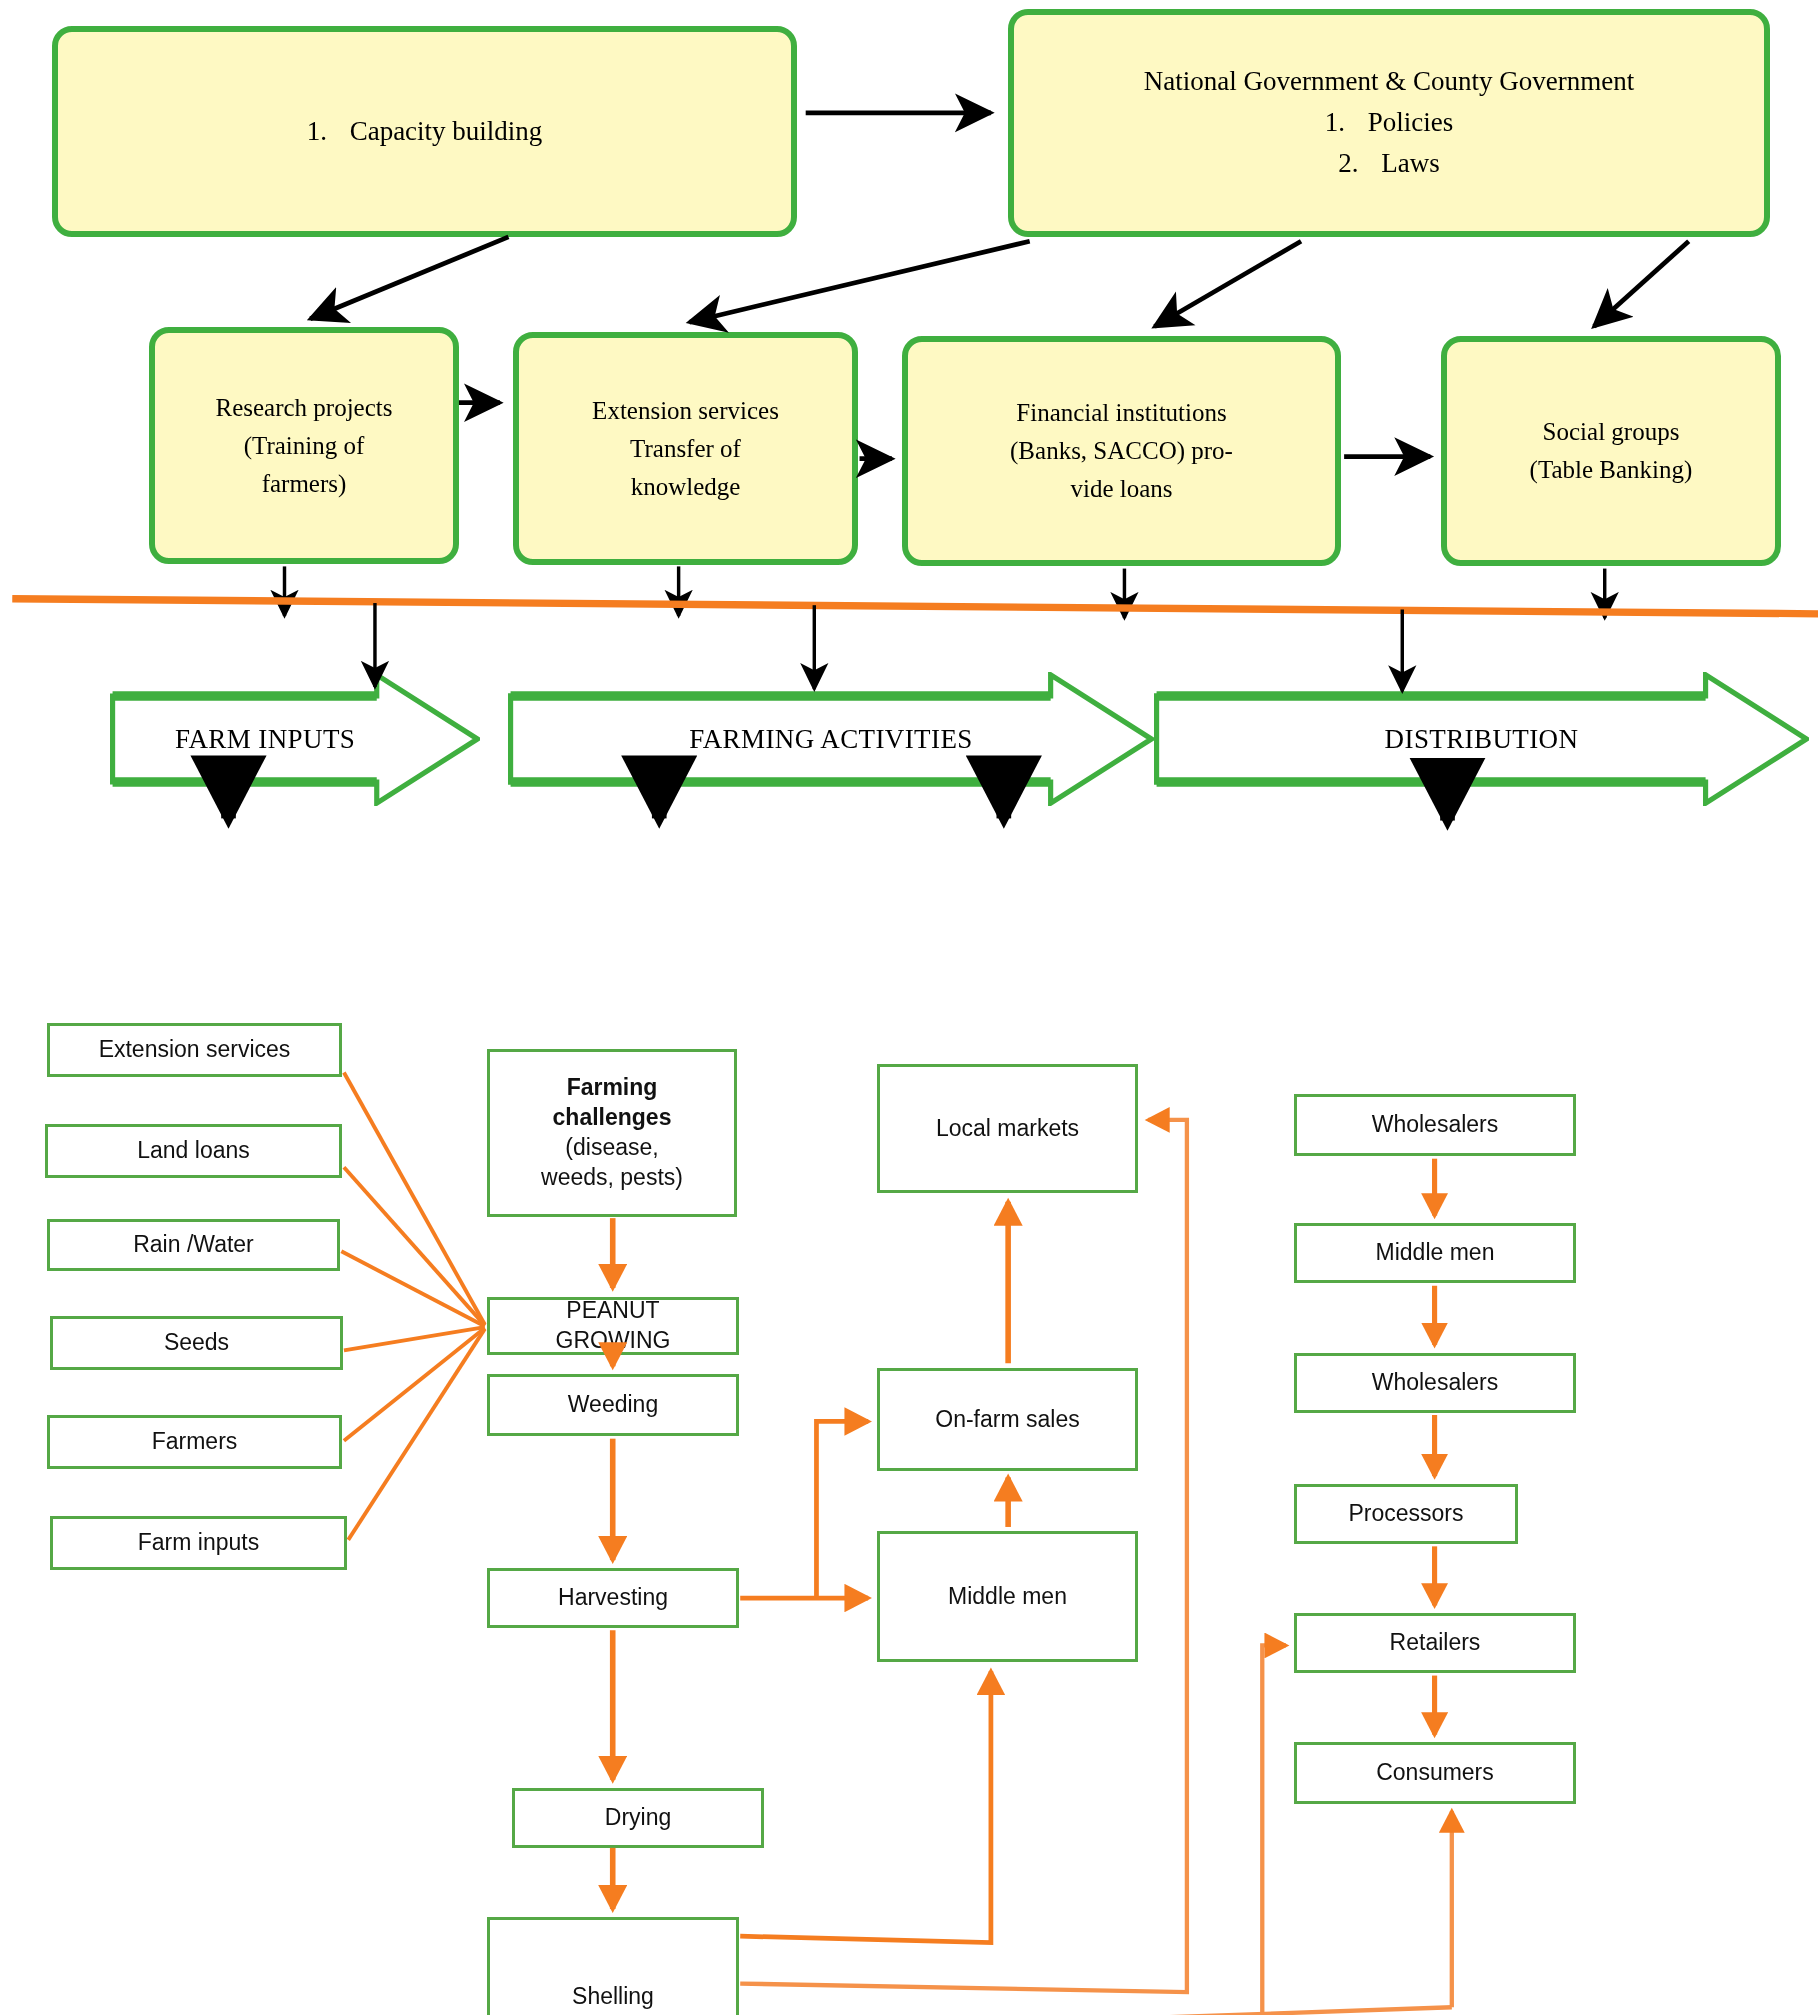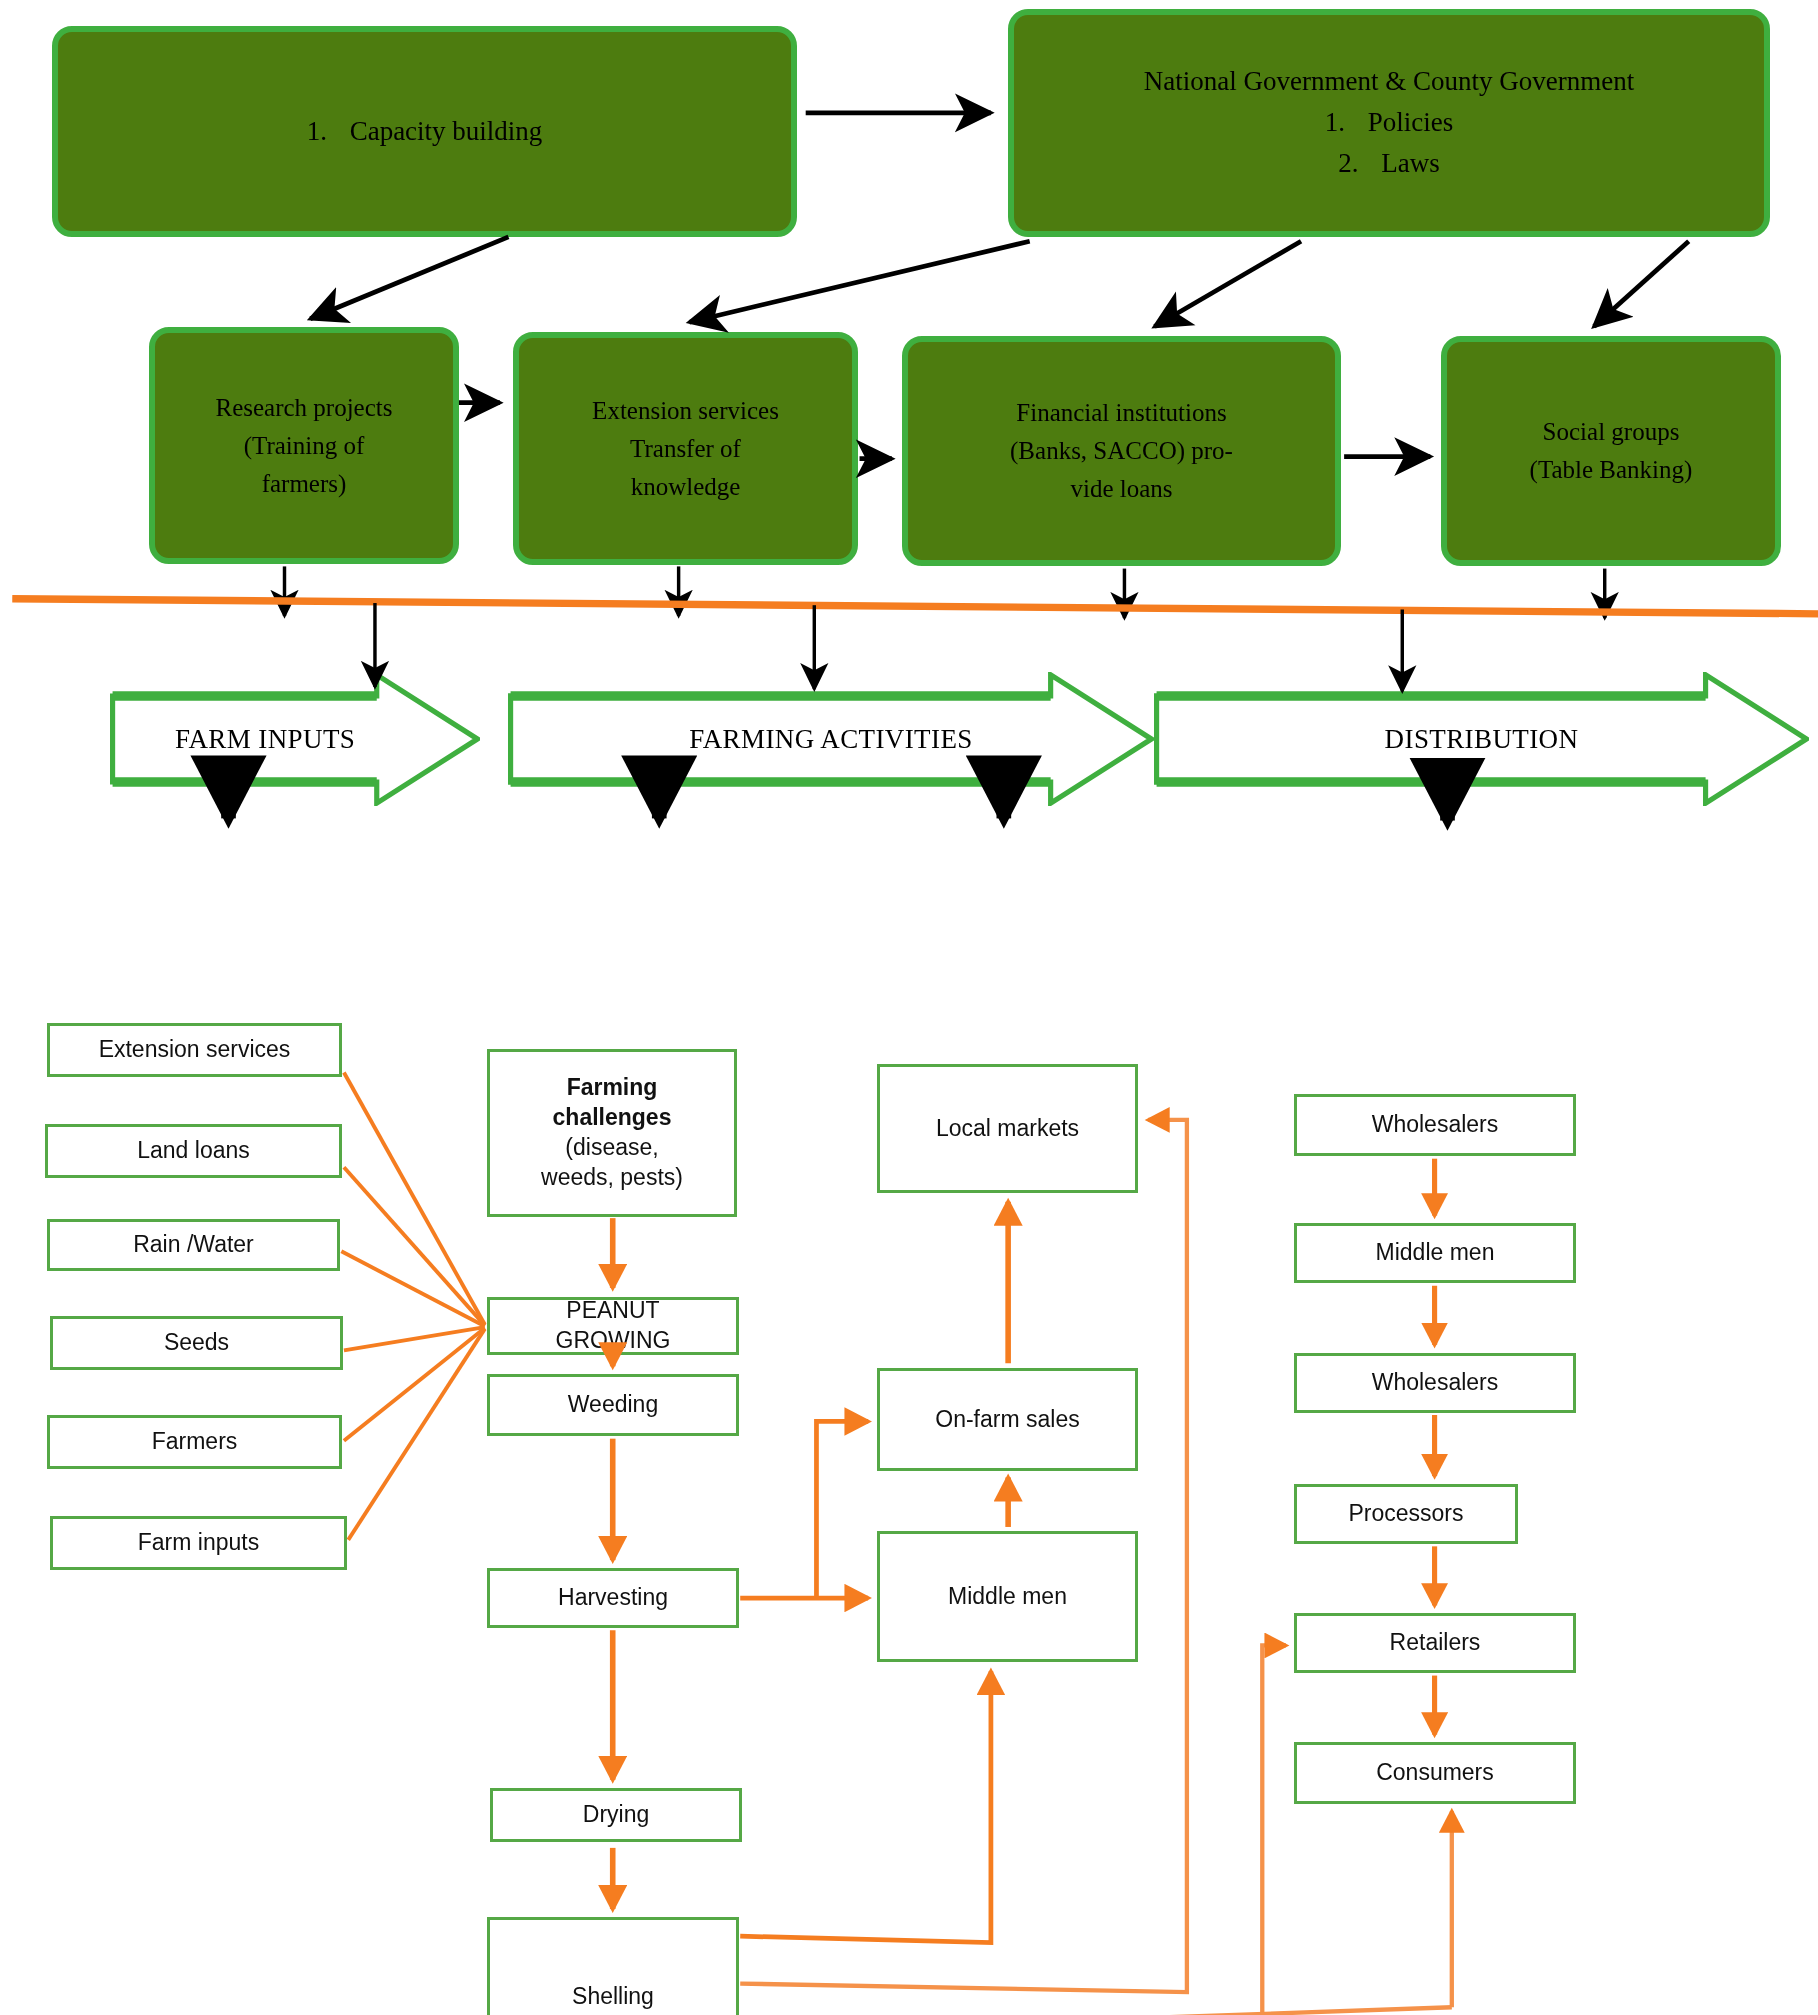--- a/index.html
+++ b/index.html
@@ -4,21 +4,21 @@
 <style>
   html,body{margin:0;padding:0;background:#ffffff;}
   body{width:1819px;height:2015px;position:relative;font-family:"Liberation Sans",sans-serif;overflow:hidden;}
   #root{position:absolute;left:0;top:0;width:1819px;height:2015px;}
 
   
   .tbox{
     position:absolute;
     border:6px solid #3faf3f;
     border-radius:20px;
-    background:#4d7c0f;
+    background:#fef9c3;
     box-sizing:border-box;
     display:flex;
     flex-direction:column;
     align-items:center;
     justify-content:center;
     font-family:"Liberation Serif",serif;
     color:#000;
     text-align:center;
     line-height:1.52;
   }
@@ -150,21 +150,21 @@
   </div>
 
   <div class="bbox" style="left:487px;top:1374px;width:252px;height:62px;">
     <span class="l">Weeding</span>
     </div>
 
   <div class="bbox" style="left:487px;top:1568px;width:252px;height:60px;">
     <span class="l">Harvesting</span>
     </div>
 
-  <div class="bbox" style="left:490px;top:1788px;width:252px;height:54px;">
+  <div class="bbox" style="left:512px;top:1788px;width:252px;height:60px;">
     <span class="l">Drying</span>
     </div>
 
   <div class="bbox" style="left:487px;top:1917px;width:252px;height:159px;">
     <span class="l">Shelling</span>
     </div>
 
   <div class="bbox" style="left:877px;top:1064px;width:261px;height:129px;">
     <span class="l">Local markets</span>
     </div>

